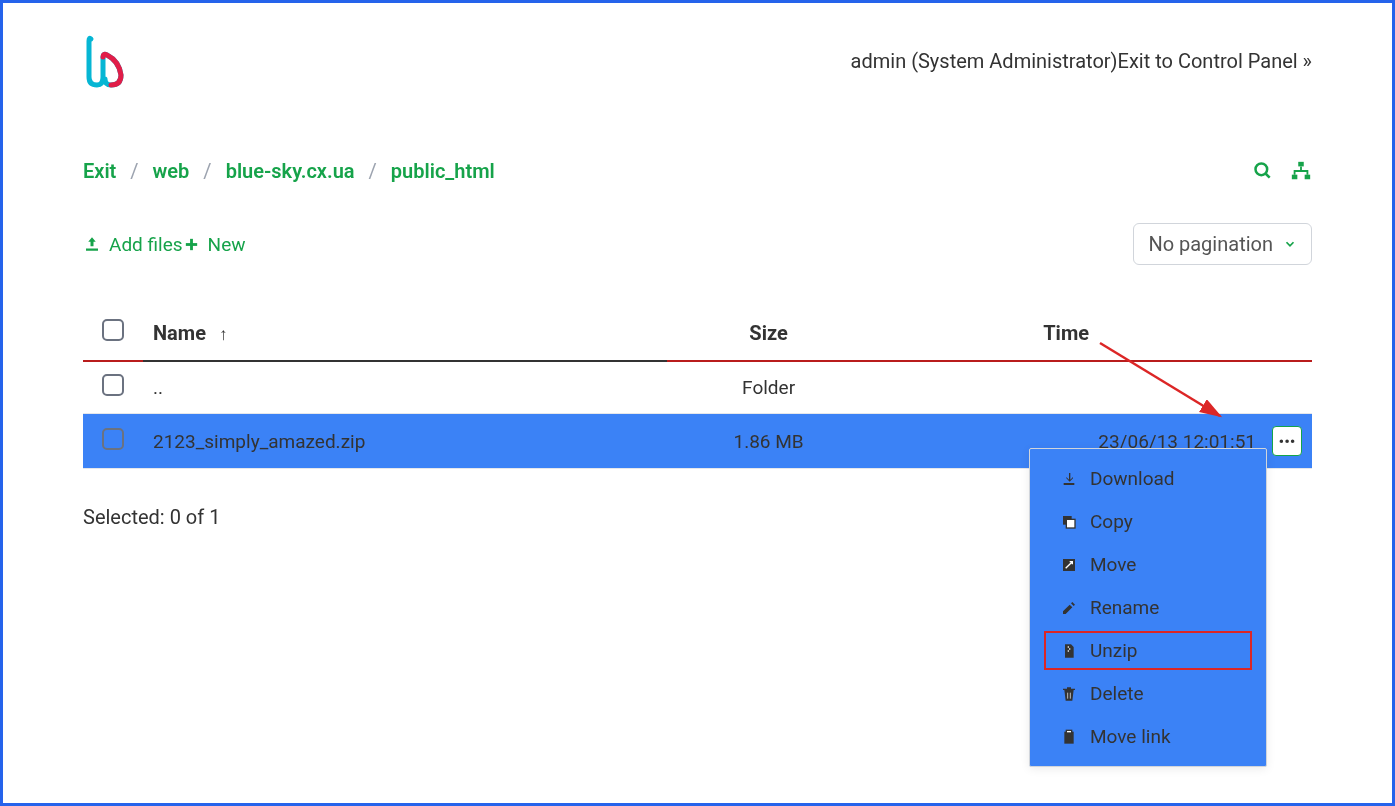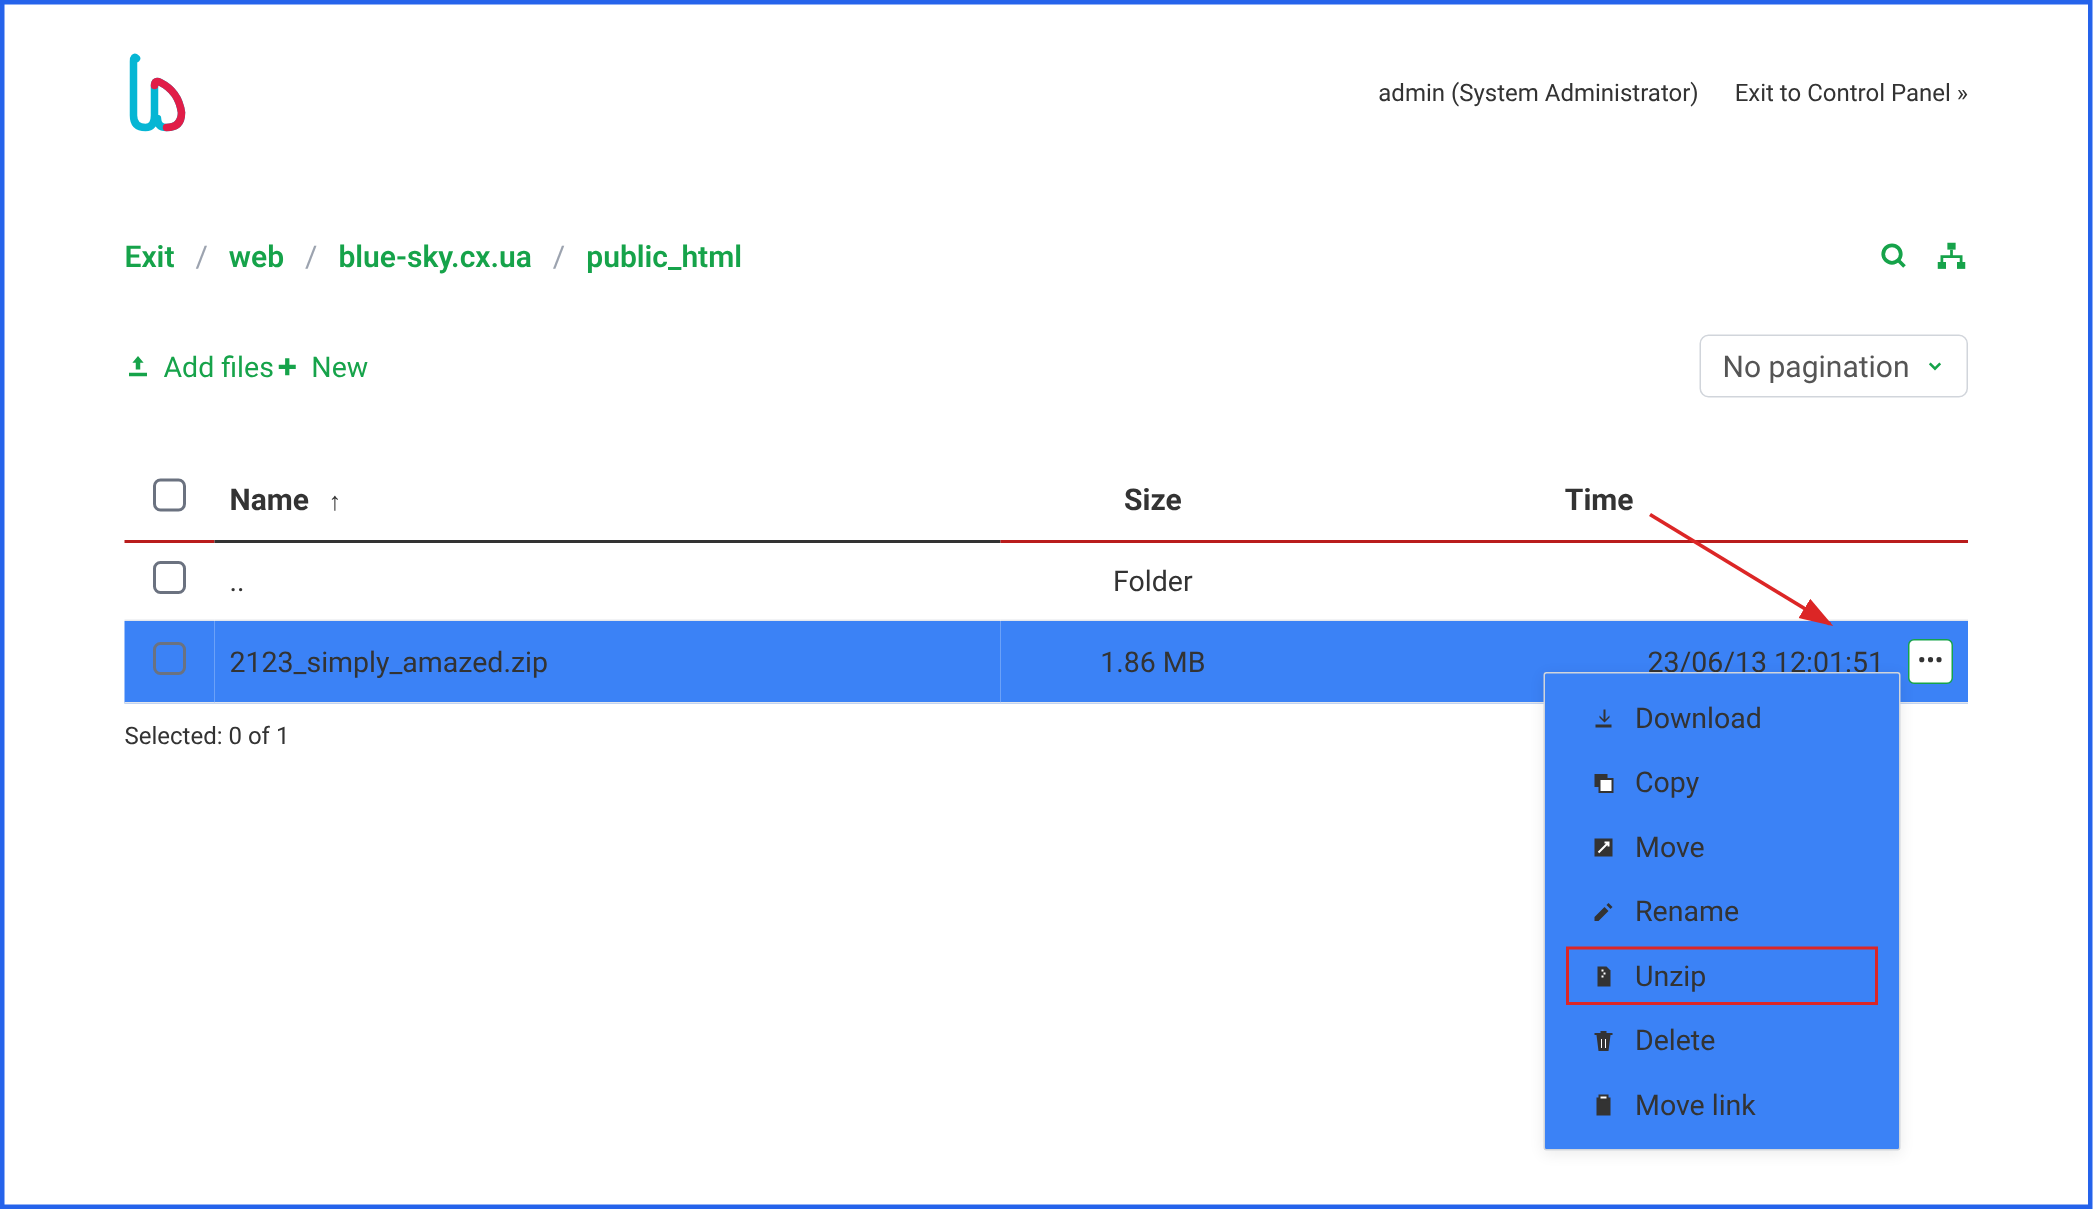--- a/index.html
+++ b/index.html
@@ -9,21 +9,21 @@
   border: 3px solid #2563eb;
   width: 1395px;
   height: 806px;
   overflow: hidden;
   font-size: 18px;
   color: #333;
 }
 .container { padding: 30px 80px 0 80px; }
 .header { display: flex; justify-content: space-between; align-items: center; margin-bottom: 70px; }
 .logo { width: 42px; height: 56px; }
-.header-right { display: flex; gap: 24px; font-size: 16px; color: #333; }
+.header-right { display: flex; font-size: 20px; color: #333; }
 .header-link { cursor: pointer; }
 .breadcrumb-row { display: flex; justify-content: space-between; align-items: center; margin-bottom: 40px; }
 .breadcrumb { display: flex; align-items: center; gap: 14px; font-size: 20px; font-weight: 600; }
 .crumb { color: #16a34a; cursor: pointer; }
 .crumb-sep { color: #9ca3af; font-weight: normal; }
 .breadcrumb-icons { display: flex; gap: 16px; align-items: center; }
 .icon-btn { color: #16a34a; cursor: pointer; width: 22px; height: 22px; display:flex; align-items:center; justify-content:center;}
 .actions-row { display: flex; justify-content: space-between; align-items: center; margin-bottom: 40px; }
 .actions-left { display: flex; font-size: 19px; }
 .action-link { color: #16a34a; display: flex; align-items: center; gap: 8px; cursor: pointer; }
@@ -37,21 +37,21 @@
 .table th.col-actions { width: 50px; }
 .sort-arrow { margin-left: 8px; font-size: 17px; }
 .table td { padding: 12px 10px; font-size: 19px; border-bottom: 1px solid #e5e7eb; }
 .table td.col-check { text-align: center; }
 .table td.col-size { text-align: center; }
 .table td.col-time { text-align: right; padding-right: 6px; }
 .table td.col-actions { text-align: center; }
 .table tr.row-highlight { background: #3b82f6; }
 .checkbox { width: 22px; height: 22px; border: 2px solid #6b7280; border-radius: 5px; display: inline-block; cursor: pointer; }
 .more-btn { border: 1.5px solid #16a34a; border-radius: 4px; width: 30px; height: 30px; display: inline-flex; align-items: center; justify-content: center; cursor: pointer; font-size: 17px; color:#333; background:#fff;}
-.selected-text { margin-top: 12px; font-size: 16px; color: #333; }
+.selected-text { margin-top: 36px; font-size: 20px; color: #333; }
 .dropdown-menu {
   position: absolute;
   top: 448px;
   left: 1029px;
   width: 238px;
   background: #3b82f6;
   border: 1px solid #d1d5db;
   border-radius: 2px;
   box-shadow: 0 2px 10px rgba(0,0,0,0.08);
   padding: 8px 12px;

